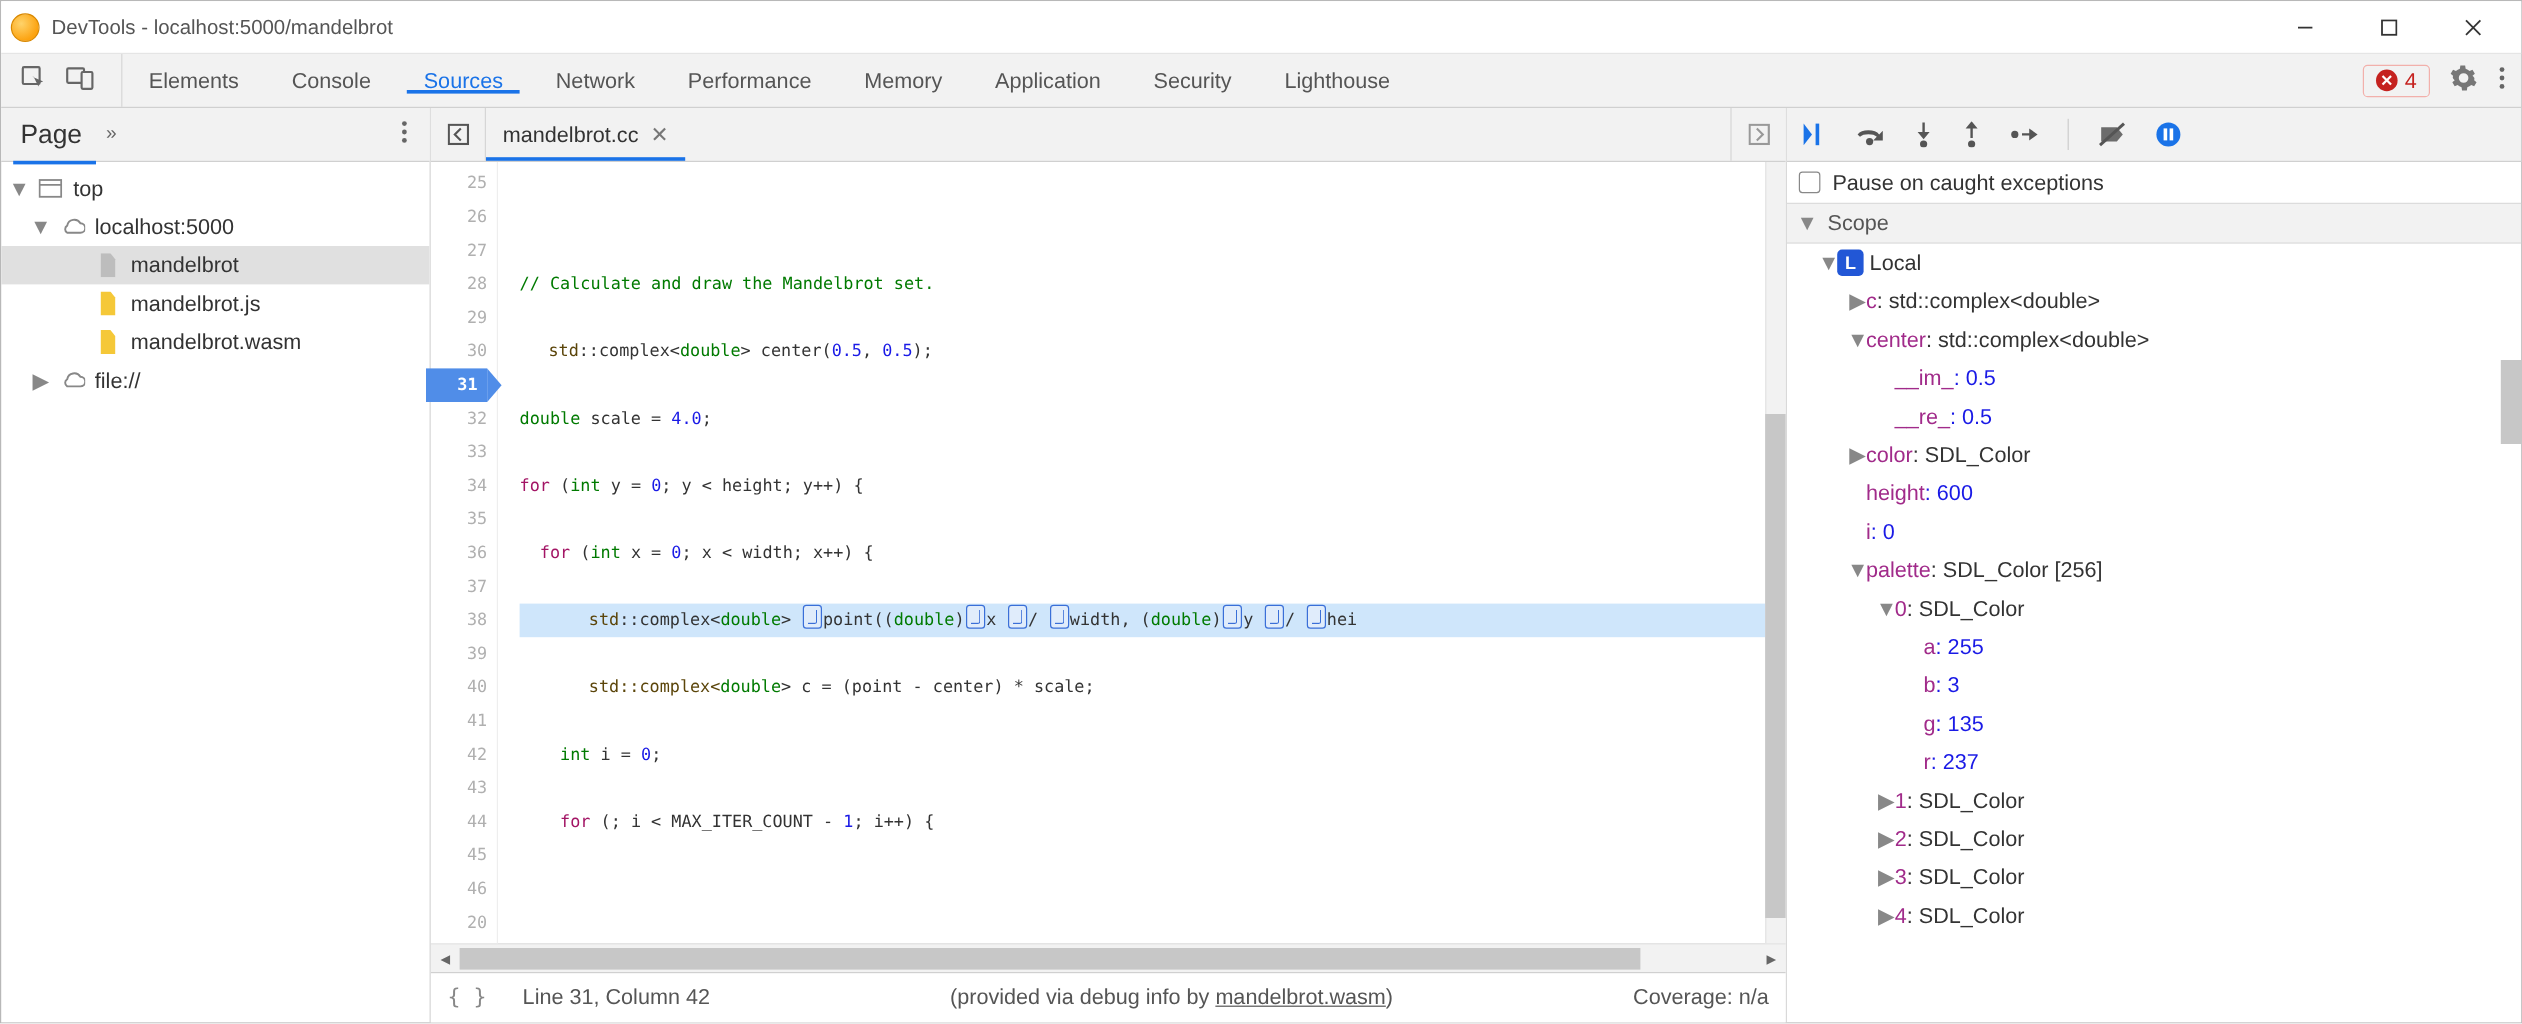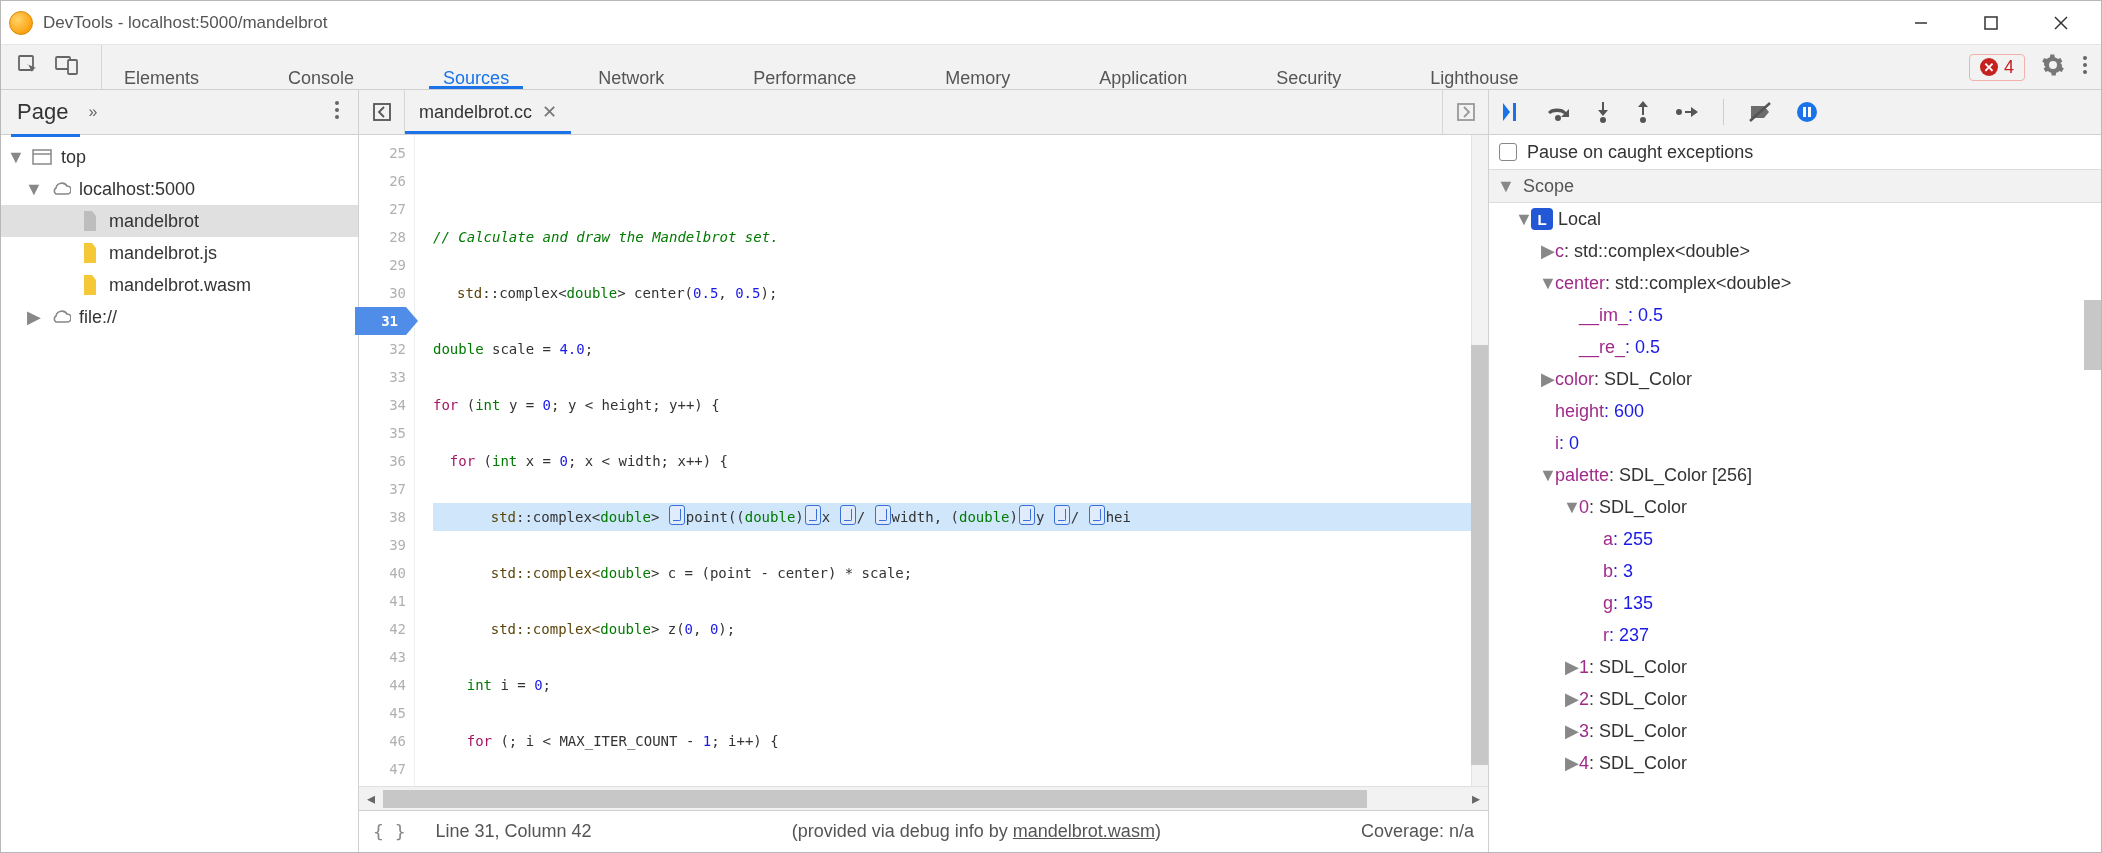--- a/index.html
+++ b/index.html
@@ -43,21 +43,21 @@
 .tabstrip {
   height: 45px;
   background: #f2f2f2;
   border-bottom: 1px solid #d0d0d0;
   display: flex;
   align-items: stretch;
   padding-left: 6px;
   position: relative;
 }
 .tabstrip .leading { display:flex; align-items:center; gap:16px; padding:0 22px 0 10px; border-right:1px solid #d6d6d6; }
-.tabstrip .tabs { display:flex; align-items:flex-end; flex:1;gap:45px; }
+.tabstrip .tabs { display:flex; align-items:center; flex:1; }
 .tab-item {
   padding: 0 22px;
   display: flex;
   align-items: center;
   color: #555;
   font-size: 18px;
   position: relative;
 }
 .tab-item.active { color: #1a73e8; }
 .tab-item.active::after {
@@ -112,21 +112,21 @@
 .ed-tab .close{color:#777;font-size:18px;}
 .ed-body{flex:1;display:flex;min-height:0;position:relative;font-family:Consolas,Menlo,monospace;font-size:14px;line-height:28px;}
 .gutter{width:56px;background:#fff;border-right:1px solid #eee;text-align:right;color:#b0b0b0;padding:4px 8px 4px 0;user-select:none;position:relative;}
 .gutter-scroll{width:17px;background:#f2f2f2;border-left:1px solid #e3e3e3;}
 .gutter .ln{height:28px;}
 .gutter .ln.curr{background:#508de8;color:#fff;position:relative;margin-left:-4px;padding-right:8px;font-weight:bold;}
 .gutter .ln.curr::after{content:"";position:absolute;right:-12px;top:0;border-top:14px solid transparent;border-bottom:14px solid transparent;border-left:12px solid #508de8;}
 .code{flex:1;overflow:hidden;padding:4px 0 0 18px;white-space:pre;position:relative;}
 .code .row{height:28px;}
 .code .row.curr{background:#cfe6fb;}
-.tok-c{color:#007a00;font-style:italic;}
+.tok-c{color:#007a00;}
 .tok-k{color:#a31565;}
 .tok-t{color:#007a00;}
 .tok-n{color:#1a1ae6;}
 .tok-id{color:#5b450a;margin-left:24px;}
 .dbg-mark{display:inline-block;width:16px;height:20px;border:1.5px solid #3a6fd8;border-radius:3px;background:#e0ecfb;vertical-align:-3px;margin:0 1px;position:relative;}
 .dbg-mark::after{content:"";position:absolute;left:3px;top:3px;width:7px;height:11px;border:1.5px solid #3a6fd8;border-left:none;border-top:none;border-radius:0 0 2px 0;}
 .ed-hscroll{height:24px;background:#f2f2f2;display:flex;align-items:center;border-top:1px solid #e0e0e0;}
 .ed-hscroll .arrow{width:24px;text-align:center;color:#666;}
 .ed-hscroll .track{flex:1;height:18px;background:#f2f2f2;position:relative;}
 .ed-hscroll .thumb{position:absolute;left:0;top:0;height:18px;width:91%;background:#c7c7c7;}
@@ -327,32 +327,31 @@
             <div class="ln">37</div>
             <div class="ln">38</div>
             <div class="ln">39</div>
             <div class="ln">40</div>
             <div class="ln">41</div>
             <div class="ln">42</div>
             <div class="ln">43</div>
             <div class="ln">44</div>
             <div class="ln">45</div>
             <div class="ln">46</div>
-            <div class="ln">47</div>
+            <div class="ln">20</div>
         </div>
         <div class="code">
 <div class="row"></div>
 <div class="row"><span class="tok-c">// Calculate and draw the Mandelbrot set.</span></div>
 <div class="row"><span class="tok-id">std</span><span>::complex&lt;</span><span class="tok-t">double</span><span>&gt; center(</span><span class="tok-n">0.5</span><span>, </span><span class="tok-n">0.5</span><span>);</span></div>
 <div class="row"><span class="tok-t">double</span><span> scale = </span><span class="tok-n">4.0</span><span>;</span></div>
 <div class="row"><span class="tok-k">for</span><span> (</span><span class="tok-t">int</span><span> y = </span><span class="tok-n">0</span><span>; y &lt; height; y++) {</span></div>
 <div class="row">  <span class="tok-k">for</span><span> (</span><span class="tok-t">int</span><span> x = </span><span class="tok-n">0</span><span>; x &lt; width; x++) {</span></div>
 <div class="row curr">    <span class="tok-id">std</span><span>::complex&lt;</span><span class="tok-t">double</span><span>&gt; </span><span class="dbg-mark"></span><span>point</span><span>((</span><span class="tok-t">double</span><span>)</span><span class="dbg-mark"></span><span>x </span><span class="dbg-mark"></span><span>/ </span><span class="dbg-mark"></span><span>width</span><span>, (</span><span class="tok-t">double</span><span>)</span><span class="dbg-mark"></span><span>y </span><span class="dbg-mark"></span><span>/ </span><span class="dbg-mark"></span><span>hei</span></div>
 <div class="row">    <span class="tok-id">std::complex&lt;</span><span class="tok-t">double</span><span>&gt; c = (point - center) * scale;</span></div>
-<div class="row">    <span class="tok-id">std::complex&lt;</span><span class="tok-t">double</span><span>&gt; z(</span><span class="tok-n">0</span><span>, </span><span class="tok-n">0</span><span>);</span></div>
 <div class="row">    <span class="tok-t">int</span><span> i = </span><span class="tok-n">0</span><span>;</span></div>
 <div class="row">    <span class="tok-k">for</span><span> (; i &lt; MAX_ITER_COUNT - </span><span class="tok-n">1</span><span>; i++) {</span></div>
 <div class="row">      </div>
 
 
 
 
 
 
 

